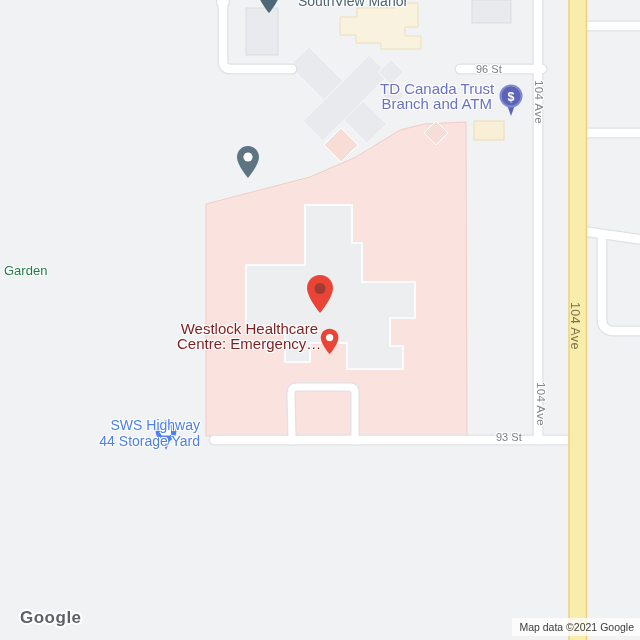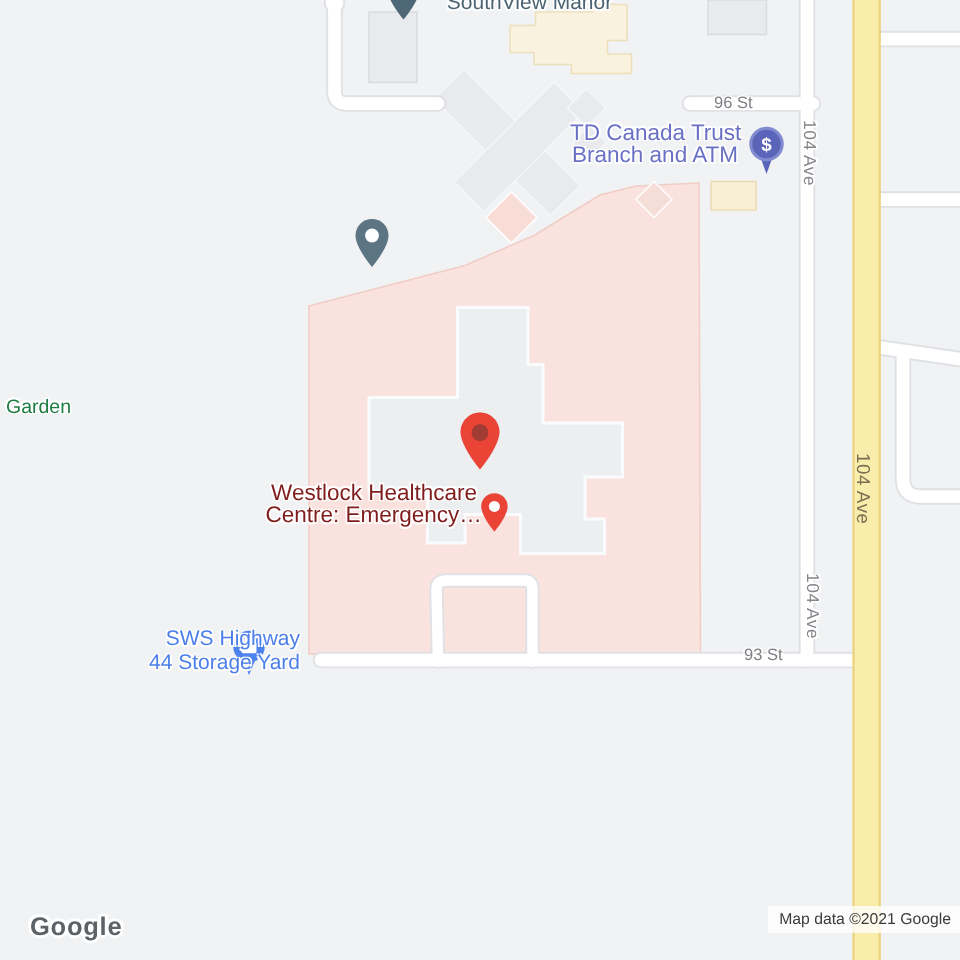--- a/index.html
+++ b/index.html
@@ -19,21 +19,21 @@
   .lbl-sws{left:48px;top:418px;width:106px;text-align:right;color:#4c7fe9;font-size:14px;line-height:15.5px;margin-left:46px;}
   .lbl-96st{left:476px;top:63px;}
   .lbl-93st{left:496px;top:431px;}
   .v104-upper{left:533px;top:80px;}
   .v104-lower{left:535px;top:382px;}
   .v104-yellow{left:568px;top:302px;color:#7c6f54;font-size:12.5px;
        text-shadow:-1px -1px 0 #f8edaa,1px -1px 0 #f8edaa,-1px 1px 0 #f8edaa,1px 1px 0 #f8edaa;}
   .google-logo{position:absolute;left:8px;bottom:12px;z-index:4;font-size:17px;font-weight:700;
        color:#5d6267;letter-spacing:.5px;
        text-shadow:-2px -1px 0 #fff,2px -1px 0 #fff,-2px 1px 0 #fff,2px 1px 0 #fff,0 2px 0 #fff,0 -2px 0 #fff;margin-left:12px;}
-  .attribution{position:absolute;right:0;bottom:18px;z-index:4;background:rgba(255,255,255,.78);
+  .attribution{position:absolute;right:0;bottom:4px;z-index:4;background:rgba(255,255,255,.78);
        padding:3px 6px 3px 7px;font-size:10.5px;color:#3b3b3b;text-align:center;}
 </style>
 </head>
 <body>
 
 <div id="map">
 
   <svg id="shapes" width="640" height="640" viewBox="0 0 640 640">
 
     <polygon points="206,204 310,177 356,157 400,130 424,124 466,122 467,436 206,436" fill="#fae3de" stroke="#f0cdc5" stroke-width="1"></polygon>

